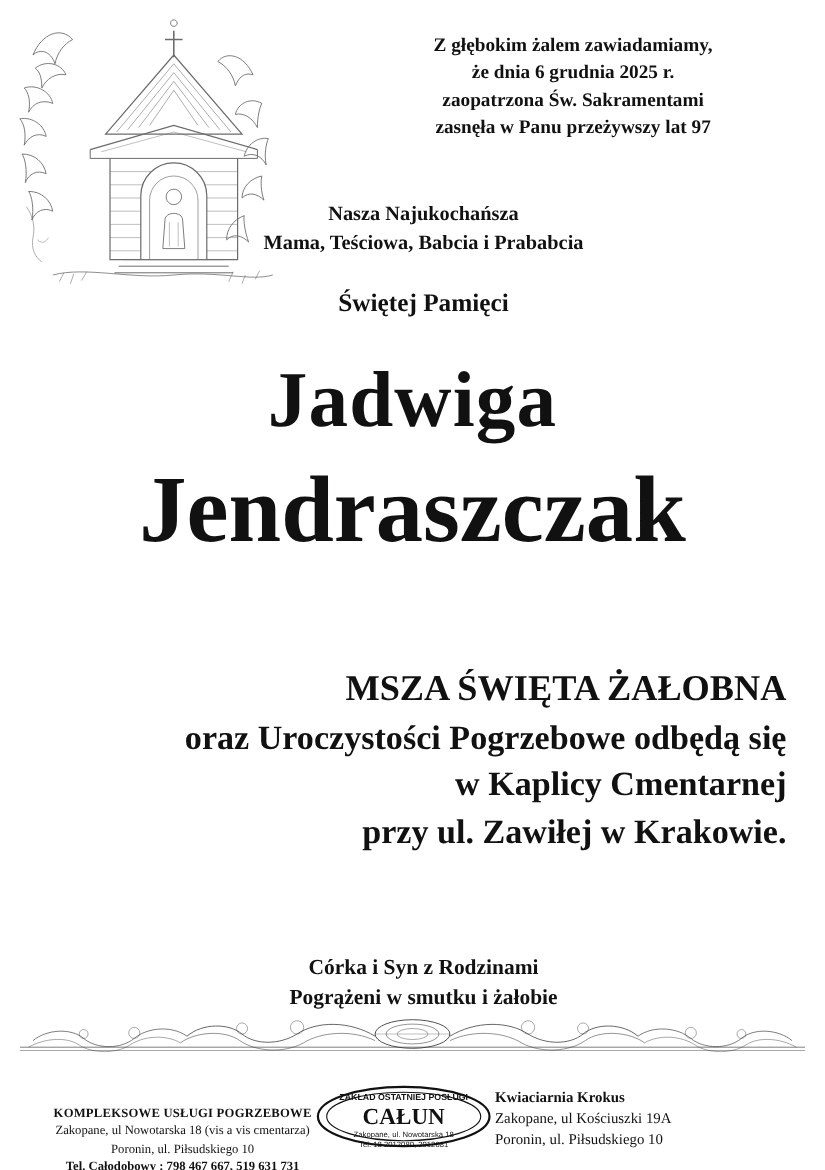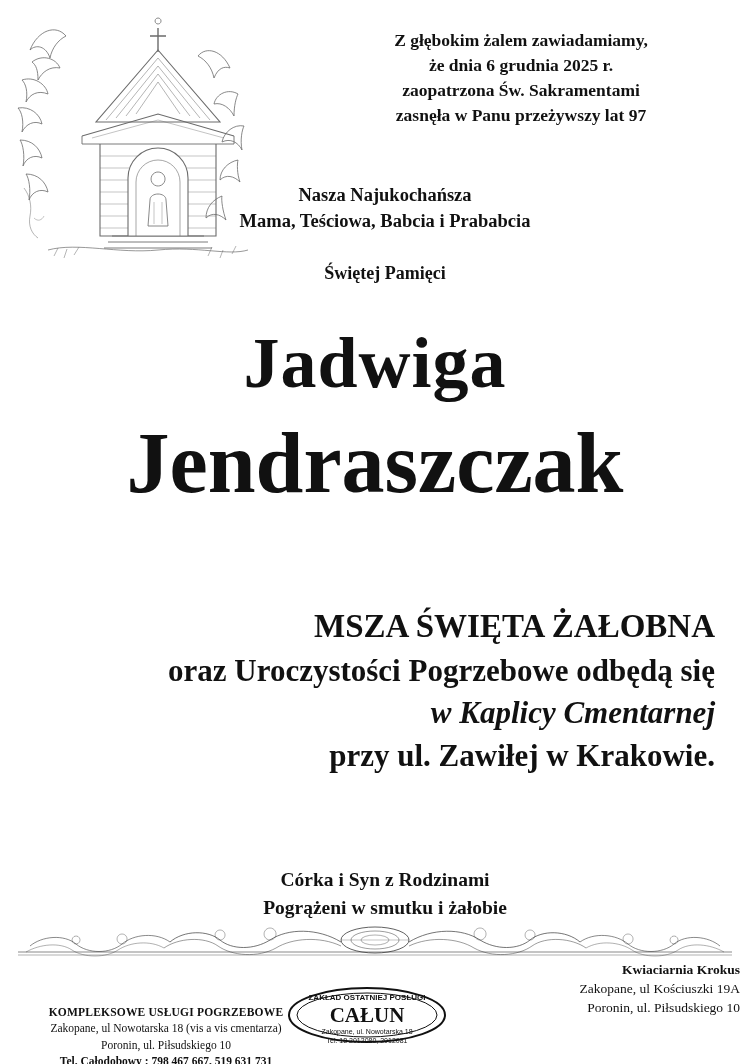--- a/index.html
+++ b/index.html
@@ -56,21 +56,21 @@
     line-height: 1.42;
   }
 
   .memory {
     position: absolute;
     left: 95px;
     top: 263px;
     width: 580px;
     text-align: center;
     font-weight: bold;
-    font-size: 18px;
+    font-size: 23px;
   }
 
   .firstname {
     position: absolute;
     left: 45px;
     top: 300px;
     width: 660px;
     text-align: center;
     font-weight: bold;
     font-size: 72px;
@@ -95,21 +95,21 @@
     position: absolute;
     left: 35px;
     top: 604px;
     width: 680px;
     text-align: right;
     font-weight: bold;
     line-height: 1.38;
   }
   .mass .l1 { font-size: 33px; }
   .mass .l2 { font-size: 31px; }
-  .mass .l3 { font-size: 31px; font-style: italic; }
+  .mass .l3 { font-size: 31px; }
   .mass .l4 { font-size: 31px; }
 
   .mourners {
     position: absolute;
     left: 95px;
     top: 866px;
     width: 580px;
     text-align: center;
     font-weight: bold;
     font-size: 19.5px;
@@ -136,23 +136,23 @@
     margin-top: 16px;
   }
   .footer-left .t1 { font-size: 11.5px; font-weight: bold; letter-spacing: 0.2px; }
   .footer-left .t2 { font-size: 11.5px; }
   .footer-left .t3 { font-size: 11.5px; }
   .footer-left .t4 { font-size: 11.5px; font-weight: bold; }
 
   .footer-right {
     position: absolute;
     left: 450px;
-    top: 960px;
+    top: 988px;
     width: 290px;
-    text-align: right;
+    text-align: left;
     line-height: 1.42;
   }
   .footer-right .t1 { font-size: 13.5px; font-weight: bold; }
   .footer-right .t2 { font-size: 13.5px; }
   .footer-right .t3 { font-size: 13.5px; }
   .footer-right .t4 { font-size: 13.5px; }
 
   .logo {
     position: absolute;
     left: 287px;

